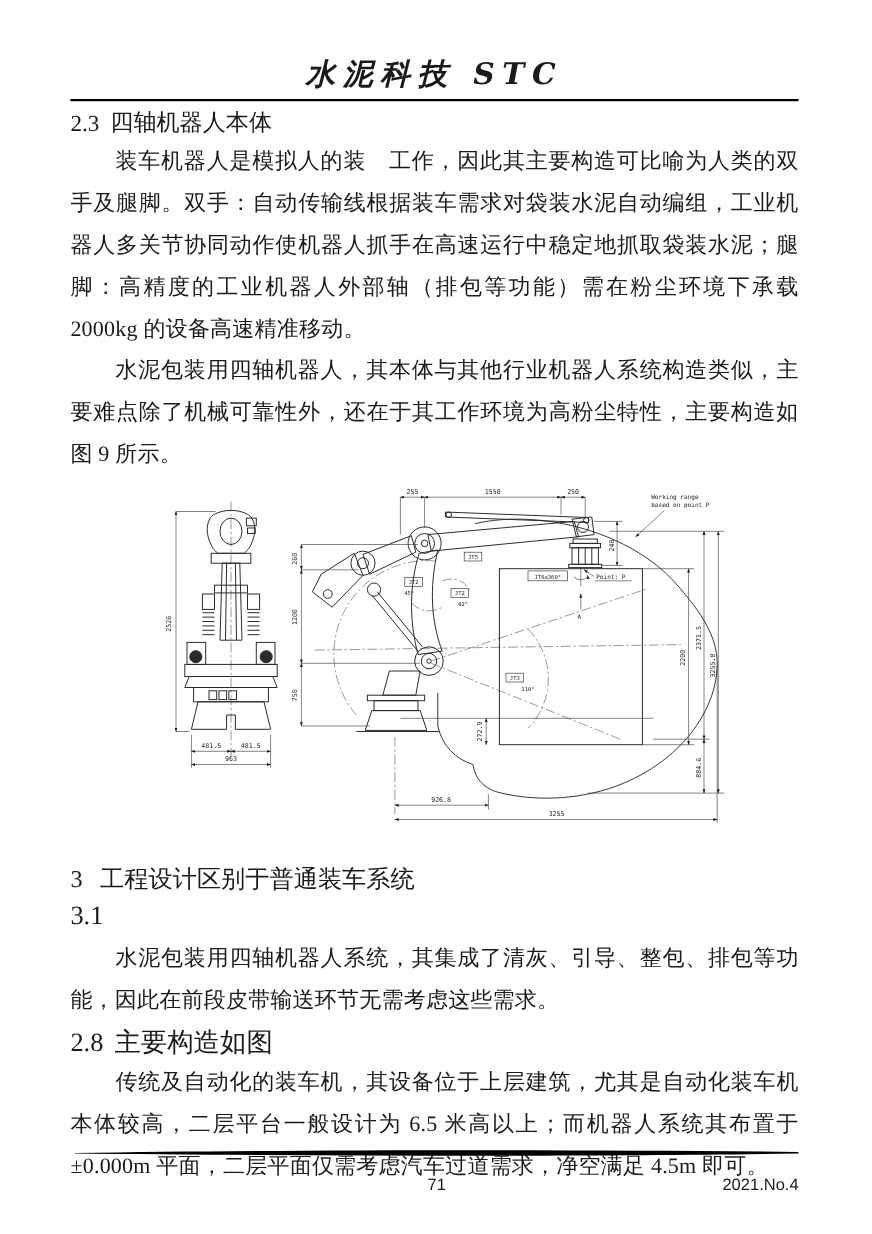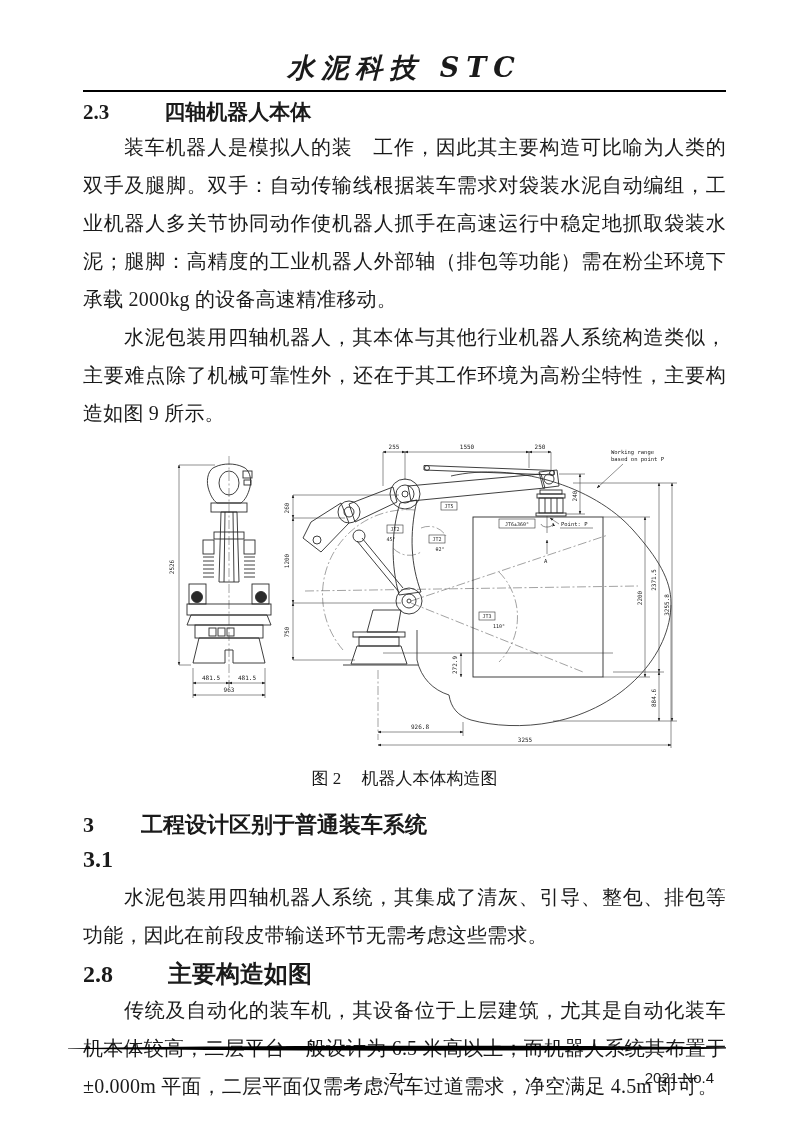--- a/index.html
+++ b/index.html
@@ -1,26 +1,26 @@
 <!DOCTYPE html>
 <html lang="zh"><head>
 <meta charset="utf-8">
 <style>
   * { margin:0; padding:0; box-sizing:border-box; }
   html,body { width:793px; height:1122px; }
   body { background:#ffffff; color:#1a1a1a; font-family:"Liberation Serif", serif; position:relative; overflow:hidden; }
-  .page { position:absolute; inset:0; padding:50px 67px 0 83px;border-radius:28px; }
+  .page { position:absolute; inset:0; padding:50px 67px 0 64px;border-radius:28px; }
 
   .journal-title { text-align:center; font-family:"DejaVu Serif", serif; font-style:italic; font-weight:bold;
                    font-size:27px; line-height:36px; letter-spacing:7px; }
   .top-rule { border:none; border-top:2.2px solid #000; margin-top:4px; }
 
-  .sec-head { display:flex; align-items:flex-end; font-weight:bold;gap:31px; }
+  .sec-head { display:flex; align-items:flex-end; font-weight:normal; }
   .sec-num  { font-family:"Liberation Serif", serif; }
-  .sec-txt  { font-family:"Liberation Sans", sans-serif; margin-left:24px; }
+  .sec-txt  { font-family:"Liberation Sans", sans-serif; margin-left:10px; }
   .h-lvl2 { margin-top:7px; font-size:21px; line-height:26px; }
   .h-lvl1 { margin-top:20px; font-size:22px; line-height:28px; }
   .h-lvl1 .sec-txt { margin-left:16px; }
   .h-sub  { margin-top:7px; font-size:24px; line-height:26px; }
 
   .para { font-size:20px; line-height:38px; text-align:justify; text-indent:2.05em; letter-spacing:0.2px; }
   .p1 { margin-top:3px; }
   .p3 { margin-top:6px; }
   .p4 { margin-top:4px; }
 
@@ -38,21 +38,21 @@
   .body-ln path, .body-ln rect, .body-ln circle, .body-ln ellipse, .body-ln line { stroke:#2a2a2a; stroke-width:0.9; fill:none; }
   .fill-dark { fill:#2a2a2a !important; }
   .cl line, .cl path { stroke:#444; stroke-width:0.5; fill:none; stroke-dasharray:9 2.5 2 2.5; }
   .env path { stroke:#2a2a2a; stroke-width:0.85; fill:none; }
   .jtbox { stroke:#333; stroke-width:0.6; fill:none; }
 
   .footer { position:absolute; left:68px; right:67px; top:1044px; }
   .footer-rule { display:block; width:100%; height:9px; }
   .footer-row { position:relative; margin-top:15px; font-family:"Liberation Sans", sans-serif; font-size:15px; line-height:20px; }
   .page-num { text-align:center; }
-  .issue { position:absolute; right:12px; top:0; }
+  .issue { position:absolute; right:0; top:0; }
 </style>
 </head>
 <body>
 
 <div class="page">
 
   <div class="journal-title">水泥科技 STC</div>
   <hr class="top-rule">
 
   <div class="sec-head h-lvl2">
@@ -256,24 +256,20 @@
             <path d="M 394,114 L 394,100" marker-end="url(#ar)"></path>
           </g>
           <text class="nt" x="458" y="14">Working range</text>
           <text class="nt" x="458" y="21">based on point P</text>
           <text class="nt" x="408" y="86">Point: P</text>
           <text class="nt" x="391" y="123">A</text>
         </g>
       </g>
     </svg>
 
-    <div class="fig-caption">
-      <span class="cap-label">图 2</span>
-      <span class="cap-text">机器人本体构造图</span>
-    </div>
   </div>
 
   <div class="sec-head h-lvl1">
     <span class="sec-num">3</span>
     <span class="sec-txt">工程设计区别于普通装车系统</span>
   </div>
 
   <div class="sec-head h-sub">
     <span class="sec-num">3.1</span>
   </div>

